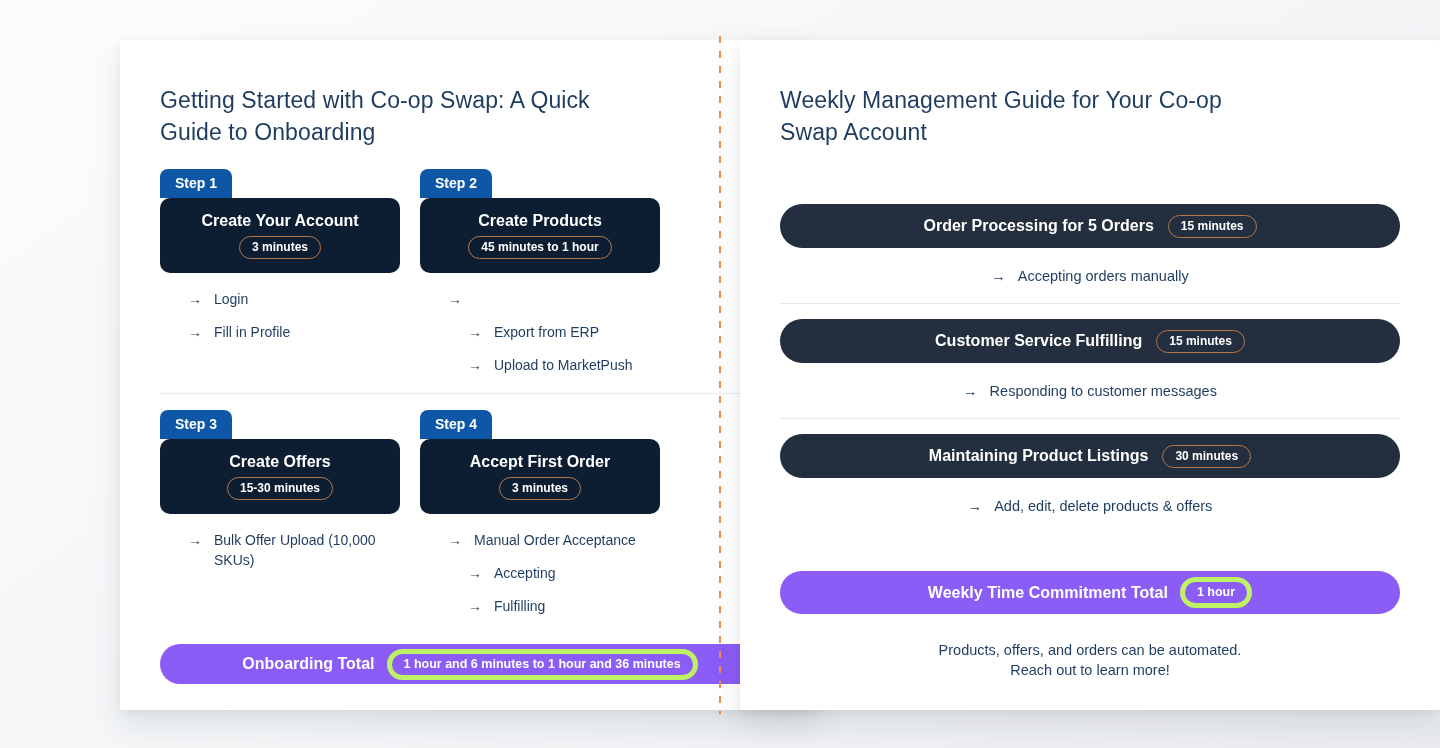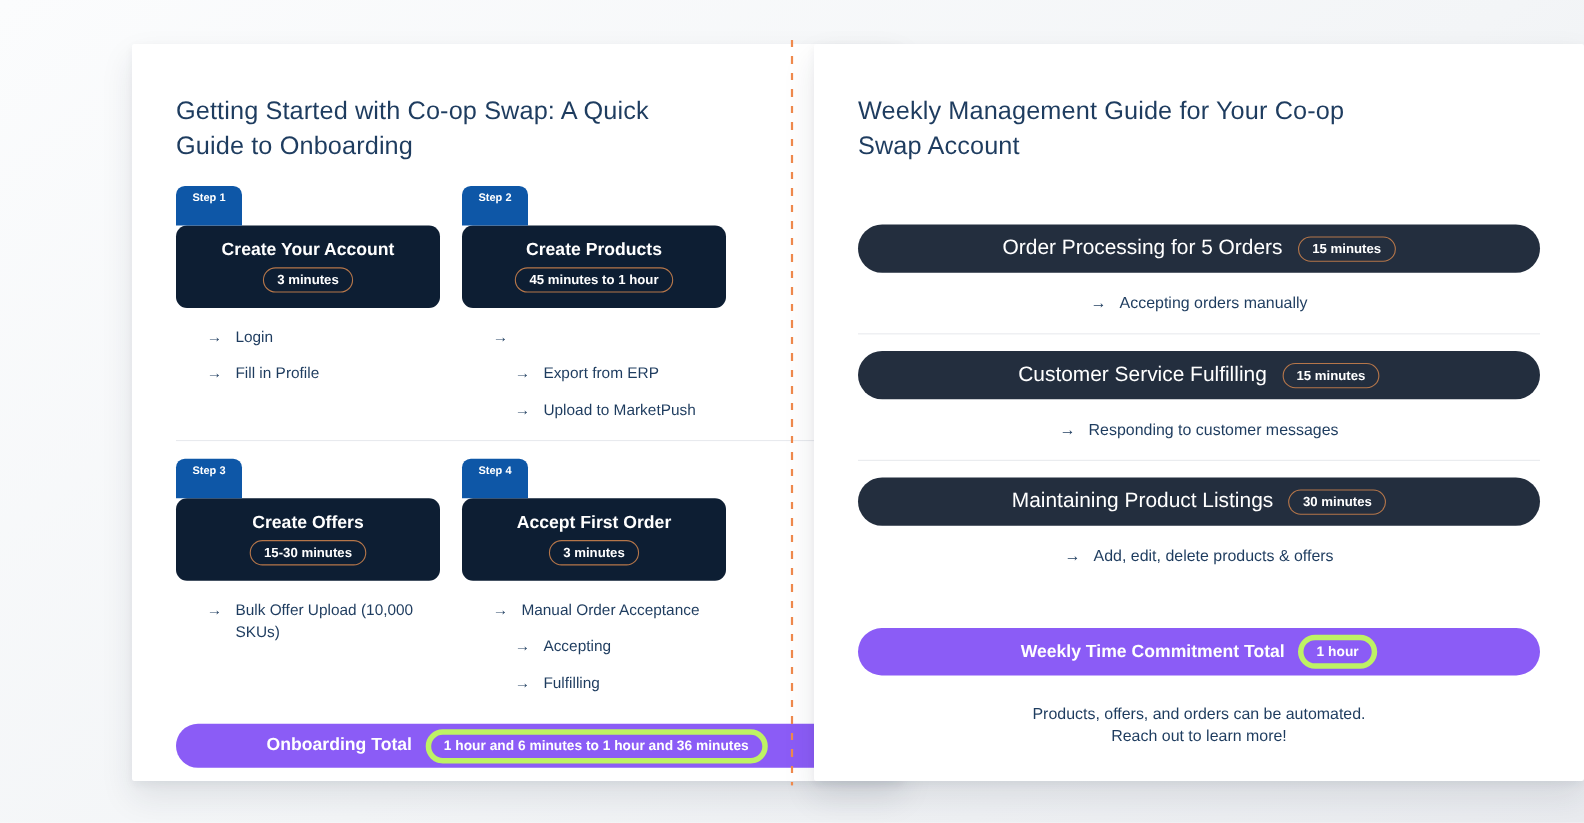--- a/index.html
+++ b/index.html
@@ -32,22 +32,22 @@
   }
 
   
   .steps-grid {
     margin-top:21px;
     display:grid; grid-template-columns:240px 240px; column-gap:20px;
   }
   .step-tab {
     display:inline-block;
     background:#0e57a7; color:#ffffff;
-    font-size:10px; font-weight:bold;
-    padding:6px 15px 19px 15px;
+    font-size:14px; font-weight:bold;
+    padding:6px 15px 7px 15px;
     border-radius:8px 8px 0 0;
   }
   .step-card {
     background:#0d1e33; border-radius:10px; height:75px;
     display:flex; flex-direction:column; align-items:center; justify-content:center;
     gap:6px;
   }
   .step-card-title { color:#ffffff; font-weight:bold; font-size:16px; }
   .pill {
     display:inline-block; border:1px solid #b5764a; border-radius:999px;
@@ -76,21 +76,21 @@
     padding:3px 12px 4px 12px;
     color:#ffffff; font-size:12.5px; font-weight:bold; white-space:nowrap;
   }
 
   
   .section-bar {
     height:44px; border-radius:22px; background:#232e3e;
     display:flex; align-items:center; justify-content:center; gap:14px;
   }
   .section-bar-first { margin-top:56px; }
-  .section-title { color:#ffffff; font-weight:normal; font-size:19px;text-align:right; }
+  .section-title { color:#ffffff; font-weight:bold; font-size:16px;text-align:right; }
   .section-bullet {
     display:flex; justify-content:center; align-items:flex-start; gap:12px;
     font-size:14.5px; line-height:20px; color:#1e3c5f;
     margin:18px 0 17px 0;
   }
   .r-divider { height:1px; background:#e8eaee; margin:0 0 15px 0; }
   .spacer-38 { height:38px; }
   .weekly-total { height:43px; border-radius:22px; margin-top:0; }
   .footer-note {
     margin-top:26px; text-align:center;

